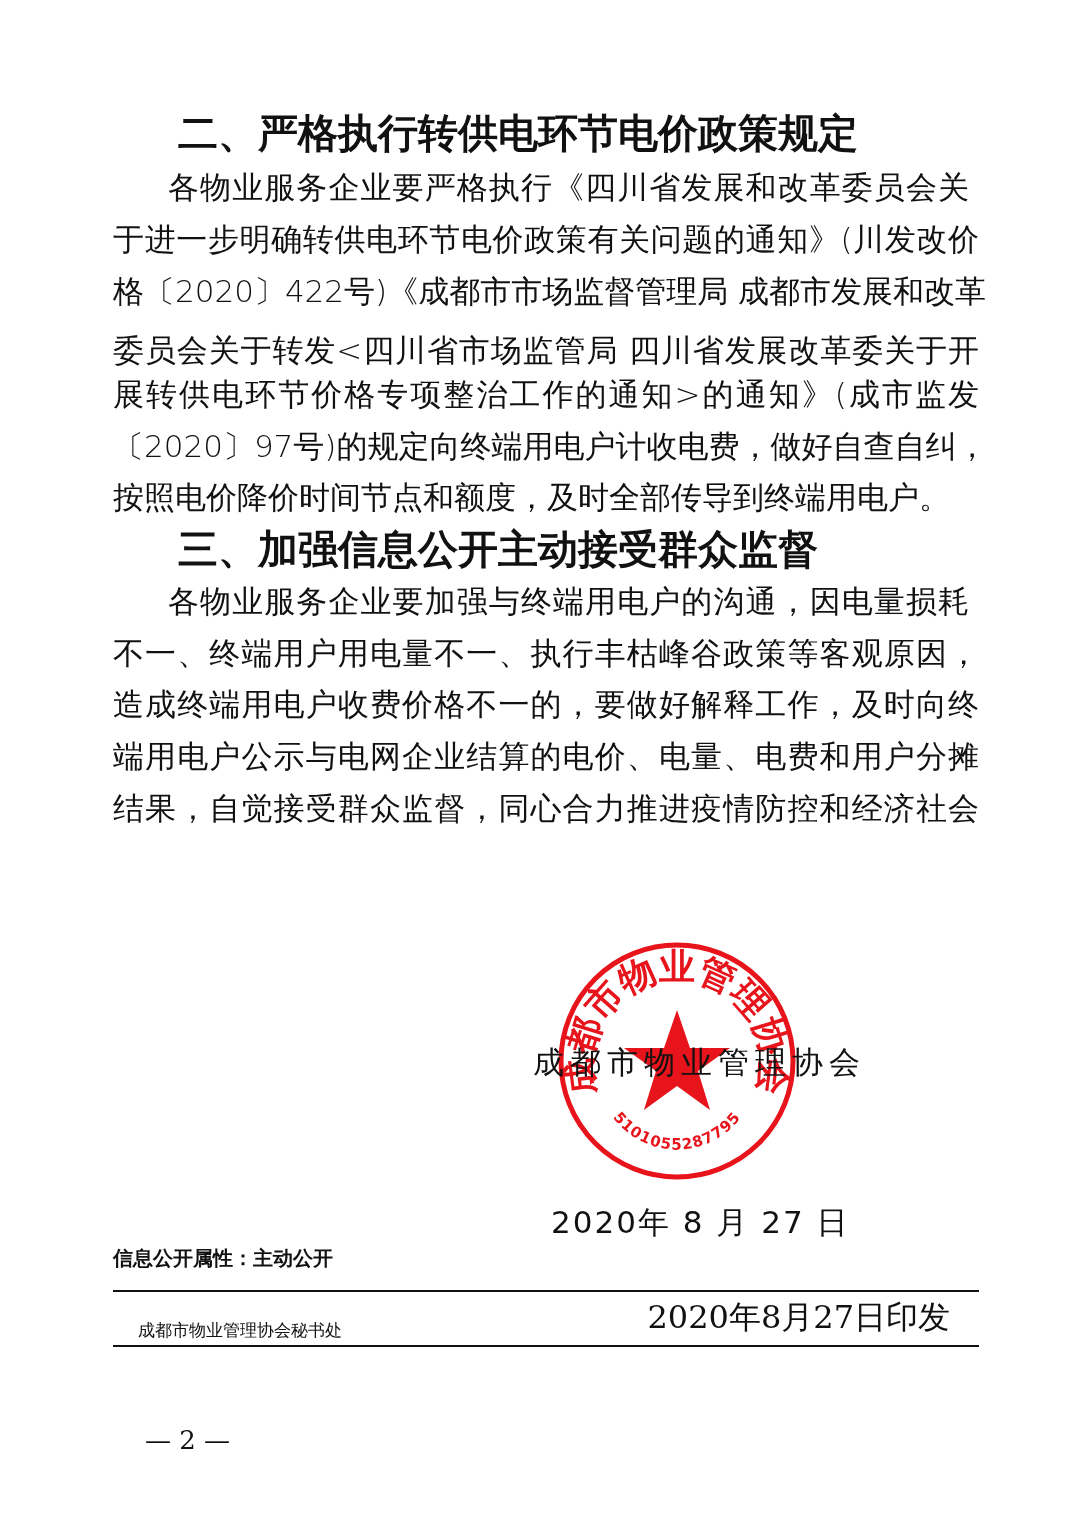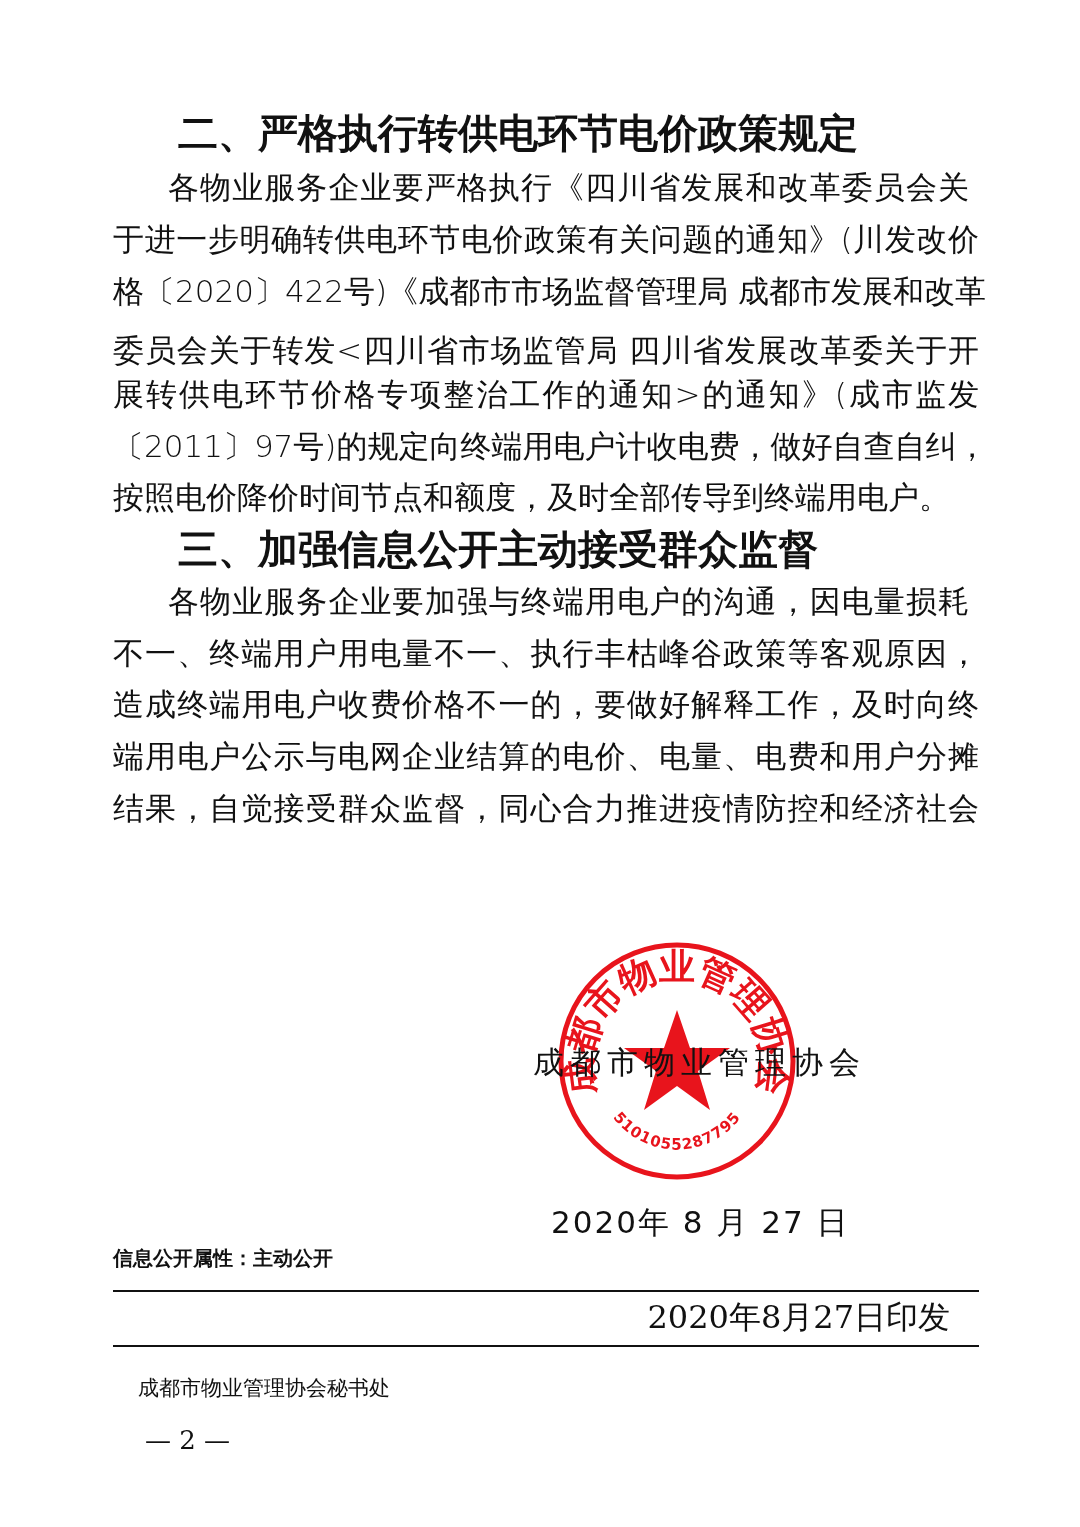--- a/index.html
+++ b/index.html
@@ -13,39 +13,39 @@
     .line.last { text-align-last: left; }
     .heading { position: absolute; left: 178px; height: 52px; line-height: 52px;
                font-size: 40px; font-weight: bold; white-space: nowrap;
                font-family: "DejaVu Sans", sans-serif; }
     .sig { position: absolute; font-size: 31px; white-space: nowrap; line-height: 52px;
            font-family: "DejaVu Sans", sans-serif; z-index: 3; color: #111; }
     .stamp { position: absolute; left: 556px; top: 940px; width: 242px; height: 242px; z-index: 2; }
     .info-attr { position: absolute; left: 113px; top: 1238px; font-size: 20px; line-height: 40px;
                  white-space: nowrap; font-weight: bold; font-family: "DejaVu Sans", sans-serif; }
     .rule { position: absolute; left: 113px; width: 866px; height: 2px; background: #111; }
-    .footer-org { position: absolute; left: 138px; top: 1370px; font-size: 21px; line-height: 40px;
-                  white-space: nowrap; font-family: Liberation Mono, monospace; }
+    .footer-org { position: absolute; left: 138px; top: 1311px; font-size: 17px; line-height: 40px;
+                  white-space: nowrap; font-family: Liberation Serif, serif; }
     .footer-date { position: absolute; right: 130px; top: 1297px; font-size: 32px; line-height: 40px;
                    white-space: nowrap; font-family: "DejaVu Serif", serif; }
     .page-num { position: absolute; left: 145px; top: 1420px; font-size: 26px; line-height: 40px;
                 white-space: nowrap; font-family: "DejaVu Serif", serif; }
   </style>
 </head>
 <body>
 
 <div class="page">
 
   <div class="heading" style="top:107px;">二、严格执行转供电环节电价政策规定</div>
   <div class="line indent" style="top:161px;">各物业服务企业要严格执行《四川省发展和改革委员会关</div>
   <div class="line" style="top:213px;">于进一步明确转供电环节电价政策有关问题的通知》(川发改价</div>
   <div class="line" style="top:265px;">格〔2020〕422号)《成都市市场监督管理局 成都市发展和改革</div>
   <div class="line" style="top:316px;margin-top:8px;">委员会关于转发&lt;四川省市场监管局 四川省发展改革委关于开</div>
   <div class="line" style="top:368px;">展转供电环节价格专项整治工作的通知&gt;的通知》(成市监发</div>
-  <div class="line" style="top:420px;">〔2011〕97号)的规定向终端用电户计收电费，做好自查自纠，</div>
+  <div class="line" style="top:420px;">〔2020〕97号)的规定向终端用电户计收电费，做好自查自纠，</div>
   <div class="line last" style="top:471px;">按照电价降价时间节点和额度，及时全部传导到终端用电户。</div>
 
   <div class="heading" style="top:523px;">三、加强信息公开主动接受群众监督</div>
   <div class="line indent" style="top:575px;">各物业服务企业要加强与终端用电户的沟通，因电量损耗</div>
   <div class="line" style="top:678px;">造成终端用电户收费价格不一的，要做好解释工作，及时向终</div>
   <div class="line" style="top:627px;">不一、终端用户用电量不一、执行丰枯峰谷政策等客观原因，</div>
   <div class="line" style="top:730px;">端用电户公示与电网企业结算的电价、电量、电费和用户分摊</div>
   <div class="line" style="top:782px;">结果，自觉接受群众监督，同心合力推进疫情防控和经济社会</div>
 
   <svg class="stamp" viewBox="0 0 242 242">

